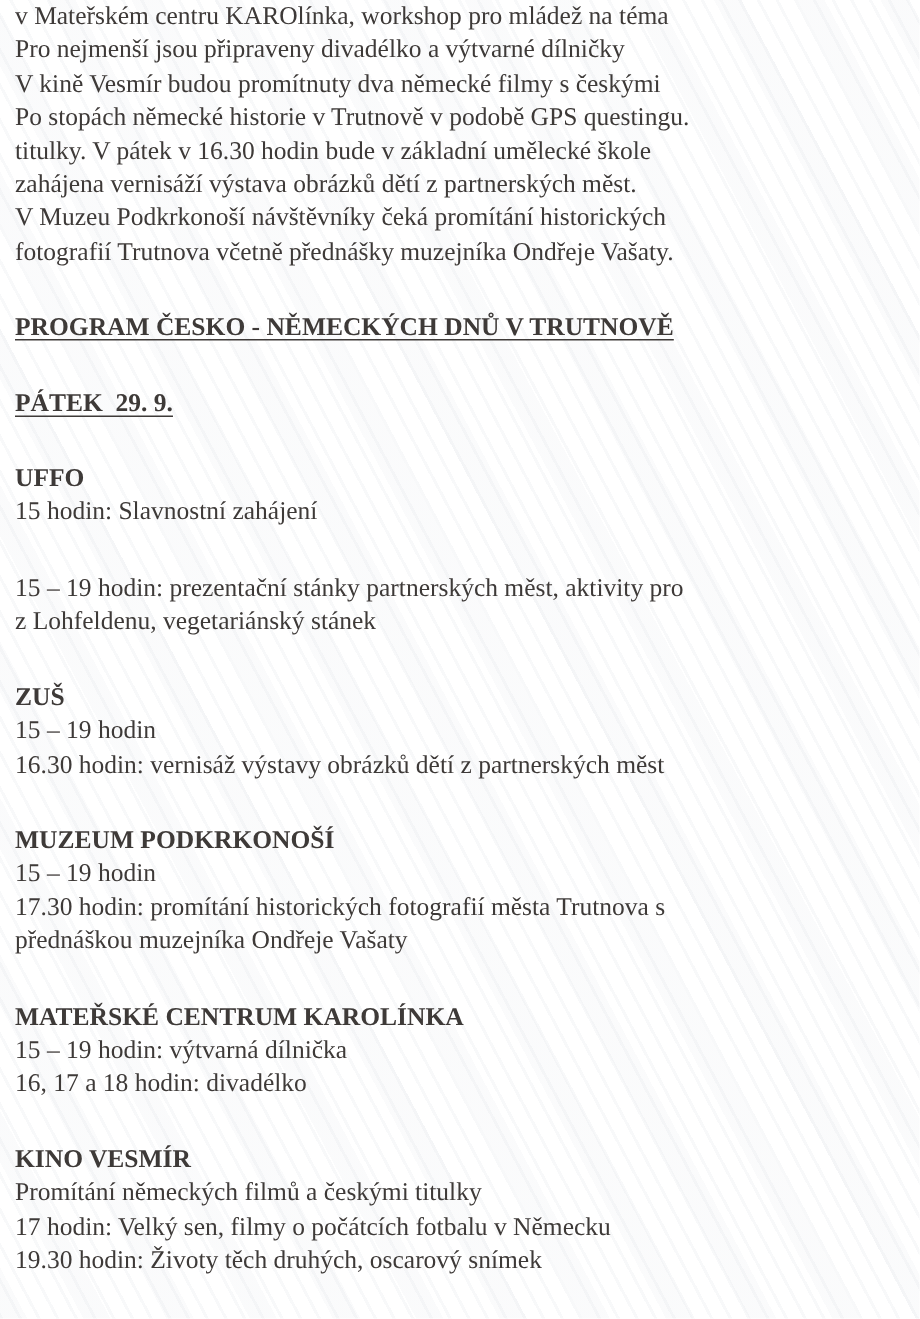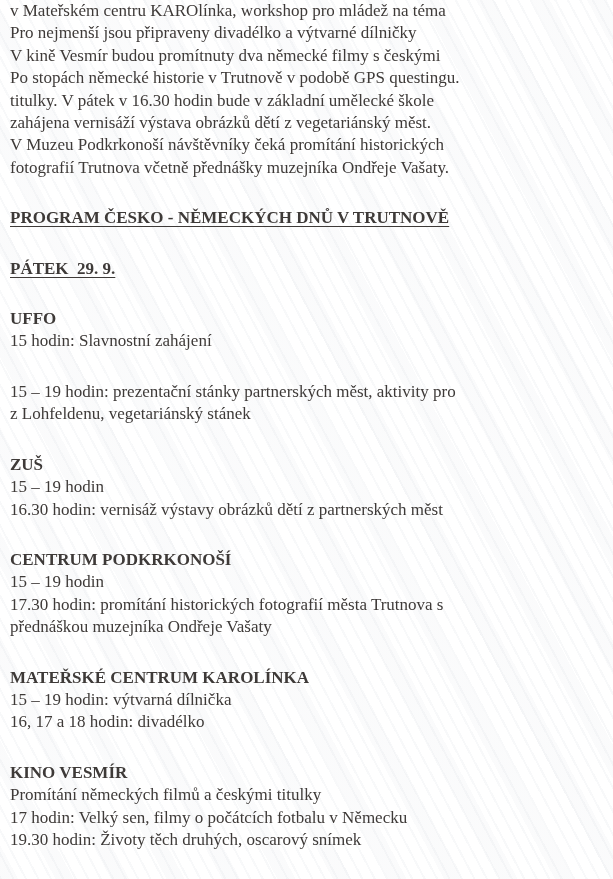--- a/index.html
+++ b/index.html
@@ -52,21 +52,21 @@
 <body>
 
 <div class="page">
 
   <div class="para">
       <div class="line">v Mateřském centru KAROlínka, workshop pro mládež na téma</div>
       <div class="line">Pro nejmenší jsou připraveny divadélko a výtvarné dílničky</div>
       <div class="line">V kině Vesmír budou promítnuty dva německé filmy s českými</div>
       <div class="line">Po stopách německé historie v Trutnově v podobě GPS questingu.</div>
       <div class="line">titulky. V pátek v 16.30 hodin bude v základní umělecké škole</div>
-      <div class="line">zahájena vernisáží výstava obrázků dětí z vegetariánský měst.</div>
+      <div class="line">zahájena vernisáží výstava obrázků dětí z partnerských měst.</div>
       <div class="line">V Muzeu Podkrkonoší návštěvníky čeká promítání historických</div>
       <div class="line">fotografií Trutnova včetně přednášky muzejníka Ondřeje Vašaty.</div>
     </div>
 
   <div class="para heading"><span class="u">PROGRAM ČESKO - NĚMECKÝCH DNŮ V TRUTNOVĚ</span></div>
 
   <div class="para heading"><span class="u">PÁTEK  29. 9.</span></div>
 
   <div class="para venue">
     <div class="venue-name">UFFO</div>
@@ -84,21 +84,21 @@
 
   <div class="para venue">
     <div class="venue-name">ZUŠ</div>
     <div>
         <div class="line">15 – 19 hodin</div>
         <div class="line">16.30 hodin: vernisáž výstavy obrázků dětí z partnerských měst</div>
       </div>
   </div>
 
   <div class="para venue">
-    <div class="venue-name">CENTRUM PODKRKONOŠÍ</div>
+    <div class="venue-name">MUZEUM PODKRKONOŠÍ</div>
     <div>
         <div class="line">15 – 19 hodin</div>
         <div class="line">17.30 hodin: promítání historických fotografií města Trutnova s</div>
         <div class="line">přednáškou muzejníka Ondřeje Vašaty</div>
       </div>
   </div>
 
   <div class="para venue">
     <div class="venue-name">MATEŘSKÉ CENTRUM KAROLÍNKA</div>
     <div>

